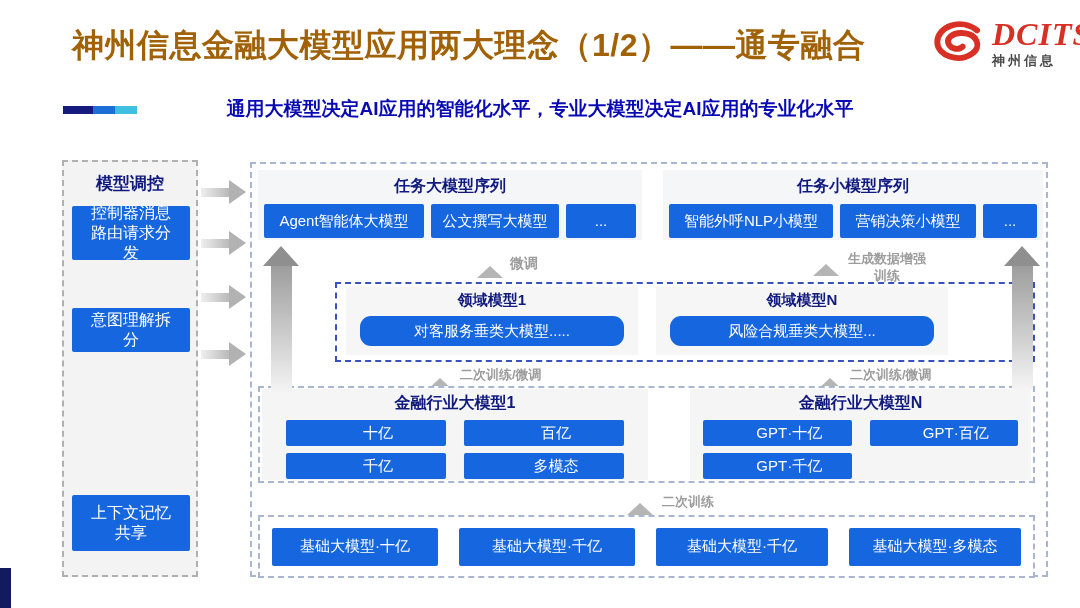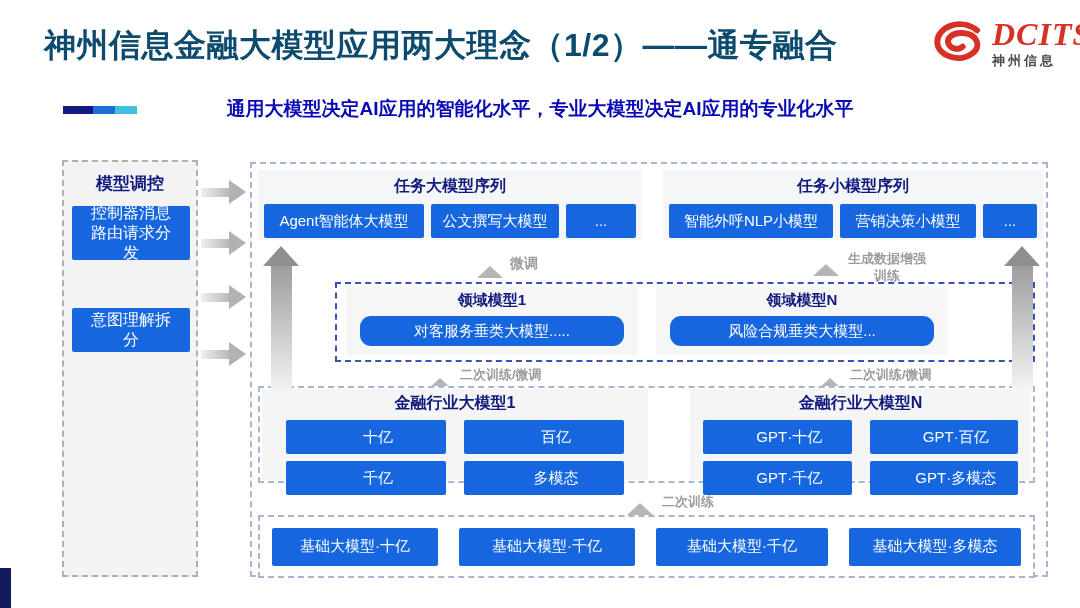--- a/index.html
+++ b/index.html
@@ -4,21 +4,21 @@
 <style>
   html,body{margin:0;padding:0;}
   body{
     width:1080px;height:608px;background:#ffffff;
     font-family:"Liberation Sans","DejaVu Sans",sans-serif;
     position:relative;overflow:hidden;
   }
   .abs{position:absolute;}
 
   
-  .title{left:44px;top:24px;font-size:32px;font-weight:bold;color:#0c4a6e;letter-spacing:0.5px;}
+  .title{left:72px;top:24px;font-size:32px;font-weight:bold;color:#a16207;letter-spacing:0.5px;}
   .tricolor{left:63px;top:106px;display:flex;height:8px;}
   .tricolor span{display:block;height:8px;}
   .tc1{width:30px;background:#151b7e;}
   .tc2{width:22px;background:#1b6fd6;}
   .tc3{width:22px;background:#3fc0e0;}
   .subtitle{left:0;right:0;top:96px;text-align:center;font-size:19px;font-weight:bold;color:#0a0ab4;}
 
   .logo{left:930px;top:18px;display:flex;align-items:center;}
   .logo-text{margin-left:4px;line-height:1;}
   .logo-brand{display:block;color:#d93025;font-weight:bold;font-style:italic;font-size:32px;letter-spacing:1px;font-family:Liberation Serif, serif;}
@@ -67,21 +67,21 @@
   .domain-sec{position:absolute;top:287px;width:292px;height:68px;background:#f6f6f6;}
   .domain-title{text-align:center;font-size:15px;font-weight:bold;color:#10197d;padding-top:4px;}
   .domain-box{margin:6px auto 0 auto;width:264px;height:30px;font-size:15px;border-radius:11px;}
 
   .industry-panel{left:258px;top:386px;width:777px;height:97px;border:2px dashed #a9b6d2;background:#ffffff;box-sizing:border-box;}
   .industry-sec{position:absolute;top:389px;background:#f5f5f5;height:91px;box-sizing:border-box;}
   .ind1{left:262px;width:386px;padding:0 24px;}
   .ind2{left:690px;width:341px;padding:0 13px;}
   .industry-title{text-align:center;font-size:16px;font-weight:bold;color:#10197d;padding-top:4px;}
   .industry-grid{display:grid;grid-template-columns:1fr 1fr;column-gap:18px;row-gap:7px;margin-top:6px;}
-  .industry-grid .box-blue{height:34px;font-size:15px;padding-left:24px;}
+  .industry-grid .box-blue{height:26px;font-size:15px;padding-left:24px;}
 
   .base-panel{left:258px;top:515px;width:777px;height:63px;border:2px dashed #a9b6d2;background:#ffffff;box-sizing:border-box;display:flex;align-items:center;justify-content:space-between;padding:0 12px;}
   .base-panel .box-blue{height:38px;font-size:15px;}
   .bw1{width:166px;} .bw2{width:176px;} .bw3{width:172px;} .bw4{width:172px;}
 
   .corner-accent{left:0;bottom:0;width:11px;height:40px;background:#131a5e;}
 </style>
 </head>
 <body>
 
@@ -100,20 +100,21 @@
   <div class="logo-text">
     <span class="logo-brand">DCITS</span>
     <span class="logo-cn">神州信息</span>
   </div>
 </div>
 
 <div class="abs sidebar">
   <div class="sidebar-header">模型调控</div>
   <div class="side-box sb1 box-blue">控制器消息路由请求分发</div>
   <div class="side-box sb2 box-blue">意图理解拆分</div>
+  <div class="side-box sb4 box-blue">上下文记忆共享</div>
 </div>
 
 <div class="abs h-arrow" style="left:201px;top:180px;">
     <span class="shaft"></span>
     <span class="head"></span>
   </div>
 <div class="abs h-arrow" style="left:201px;top:231px;">
     <span class="shaft"></span>
     <span class="head"></span>
   </div>
@@ -180,21 +181,20 @@
     <div class="box-blue">千亿</div>
     <div class="box-blue">多模态</div>
   </div>
 </div>
 <div class="industry-sec ind2">
   <div class="industry-title">金融行业大模型N</div>
   <div class="industry-grid">
     <div class="box-blue">GPT·十亿</div>
     <div class="box-blue">GPT·百亿</div>
     <div class="box-blue">GPT·千亿</div>
-    <div class="box-blue">GPT·多模态</div>
   </div>
 </div>
 
 <div class="abs v-arrow" style="left:627px;top:486px;"><span class="head"></span><span class="shaft sh18"></span></div>
 <div class="abs gray-label" style="left:662px;top:493px;">二次训练</div>
 
 <div class="abs base-panel">
   <div class="box-blue bw1">基础大模型·十亿</div>
   <div class="box-blue bw2">基础大模型·千亿</div>
   <div class="box-blue bw3">基础大模型·千亿</div>

